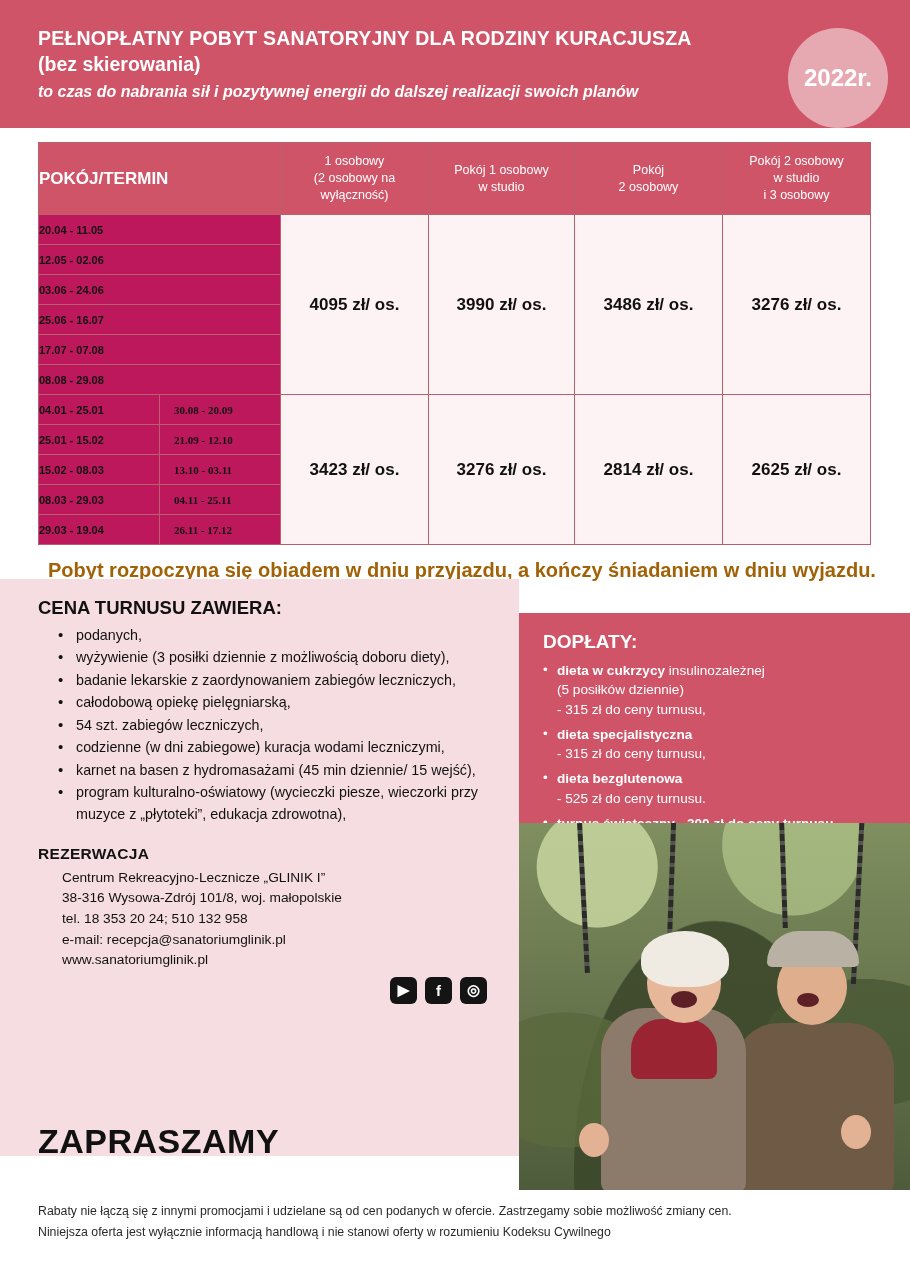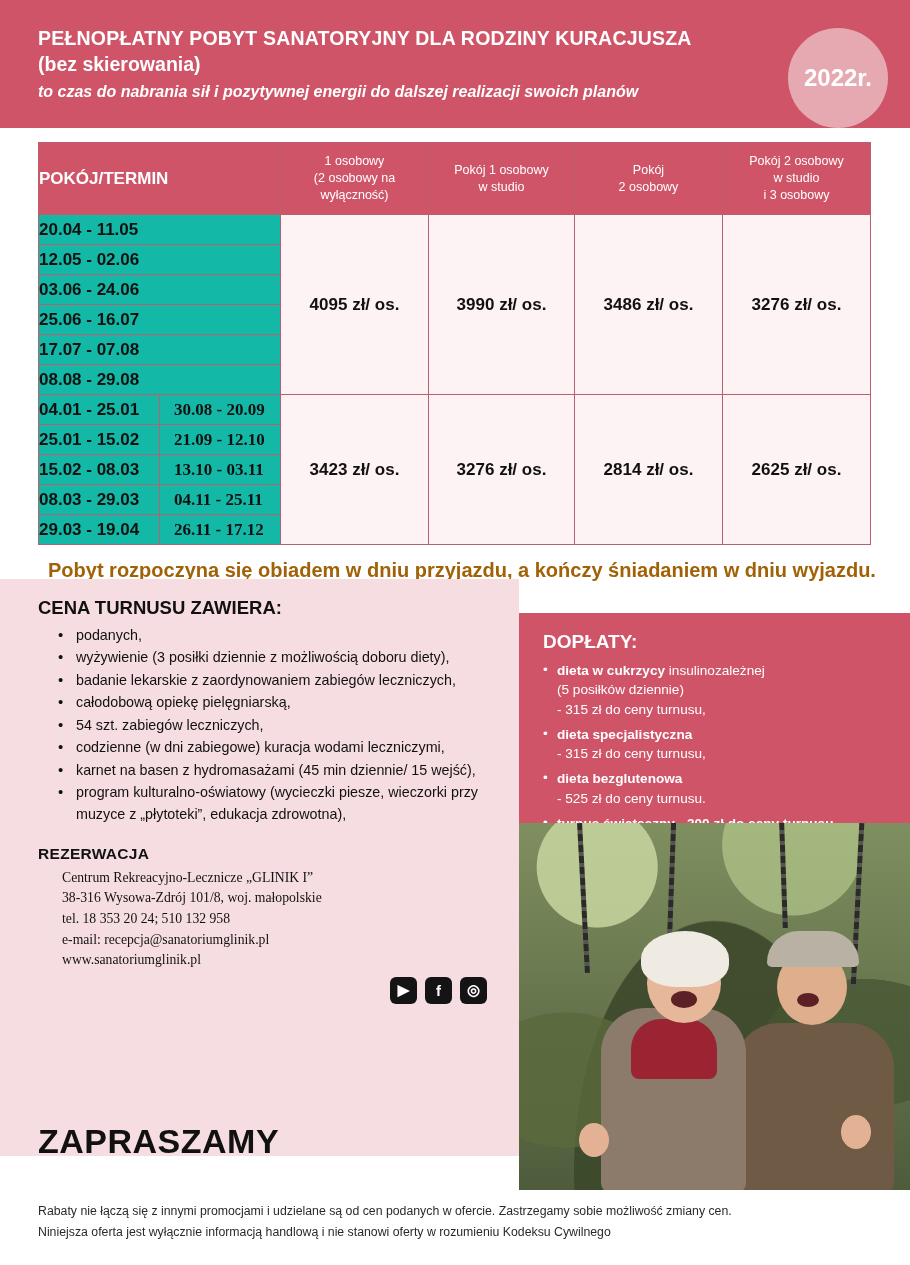--- a/index.html
+++ b/index.html
@@ -49,21 +49,21 @@
   }
   .th-main {
     background:#cf5468; color:#fff; font-size:17px; font-weight:bold;
     text-align:left; padding:10px 0 10px 18px; height:72px;
   }
   .th-col {
     background:#cf5468; color:#fff; font-size:12.5px; font-weight:normal;
     text-align:center; line-height:1.35; padding:8px 6px; height:72px;
   }
   .term-cell {
-    background:#14b8a6; font-size:17px; font-weight:bold; color:#111;
+    background:#be185d; font-size:11px; font-weight:bold; color:#111;
     padding:7px 0 7px 16px; height:30px; white-space:nowrap;
   }
   .term-cell.b { padding-left:14px;font-family:Liberation Serif, serif; }
   .price-cell {
     background:#fdf2f4; text-align:center; font-size:17px; font-weight:bold;
     color:#111;
   }
   .note {
     position:absolute; left:48px; top:556px; width:840px;
     font-size:20px; font-weight:bold; line-height:1.45; color:#a16207;
@@ -81,21 +81,21 @@
   ul.inc { margin:0; padding:0 0 0 20px; list-style:none; }
   ul.inc li {
     position:relative; font-size:14.3px; line-height:1.5; color:#111;
     padding-left:18px; margin-bottom:1px;
   }
   ul.inc li:before {
     content:"•"; position:absolute; left:0; top:-1px; font-size:15px;
   }
   .reserve { margin-top:20px; }
   .reserve h5 { margin:0 0 5px 0; font-size:15.5px; font-weight:bold; color:#111; letter-spacing:.3px;}
-  .reserve p { margin:0; font-size:13.7px; line-height:1.5; color:#111; padding-left:24px;font-family:Liberation Serif, serif;}
+  .reserve p { margin:0; font-size:13.7px; line-height:1.5; color:#111; padding-left:24px;}
   .socials { display:flex; gap:8px; align-items:center; margin:6px 0 0 352px; }
   .soc {
     width:27px; height:27px; border-radius:6px; background:#141414;
     display:flex; align-items:center; justify-content:center; color:#fff;
     font-size:15px; font-weight:bold;
   }
   .zapraszamy {
     position:absolute; left:38px; top:1122px;
     font-size:34px; font-weight:bold; color:#111; letter-spacing:.5px;
   }

